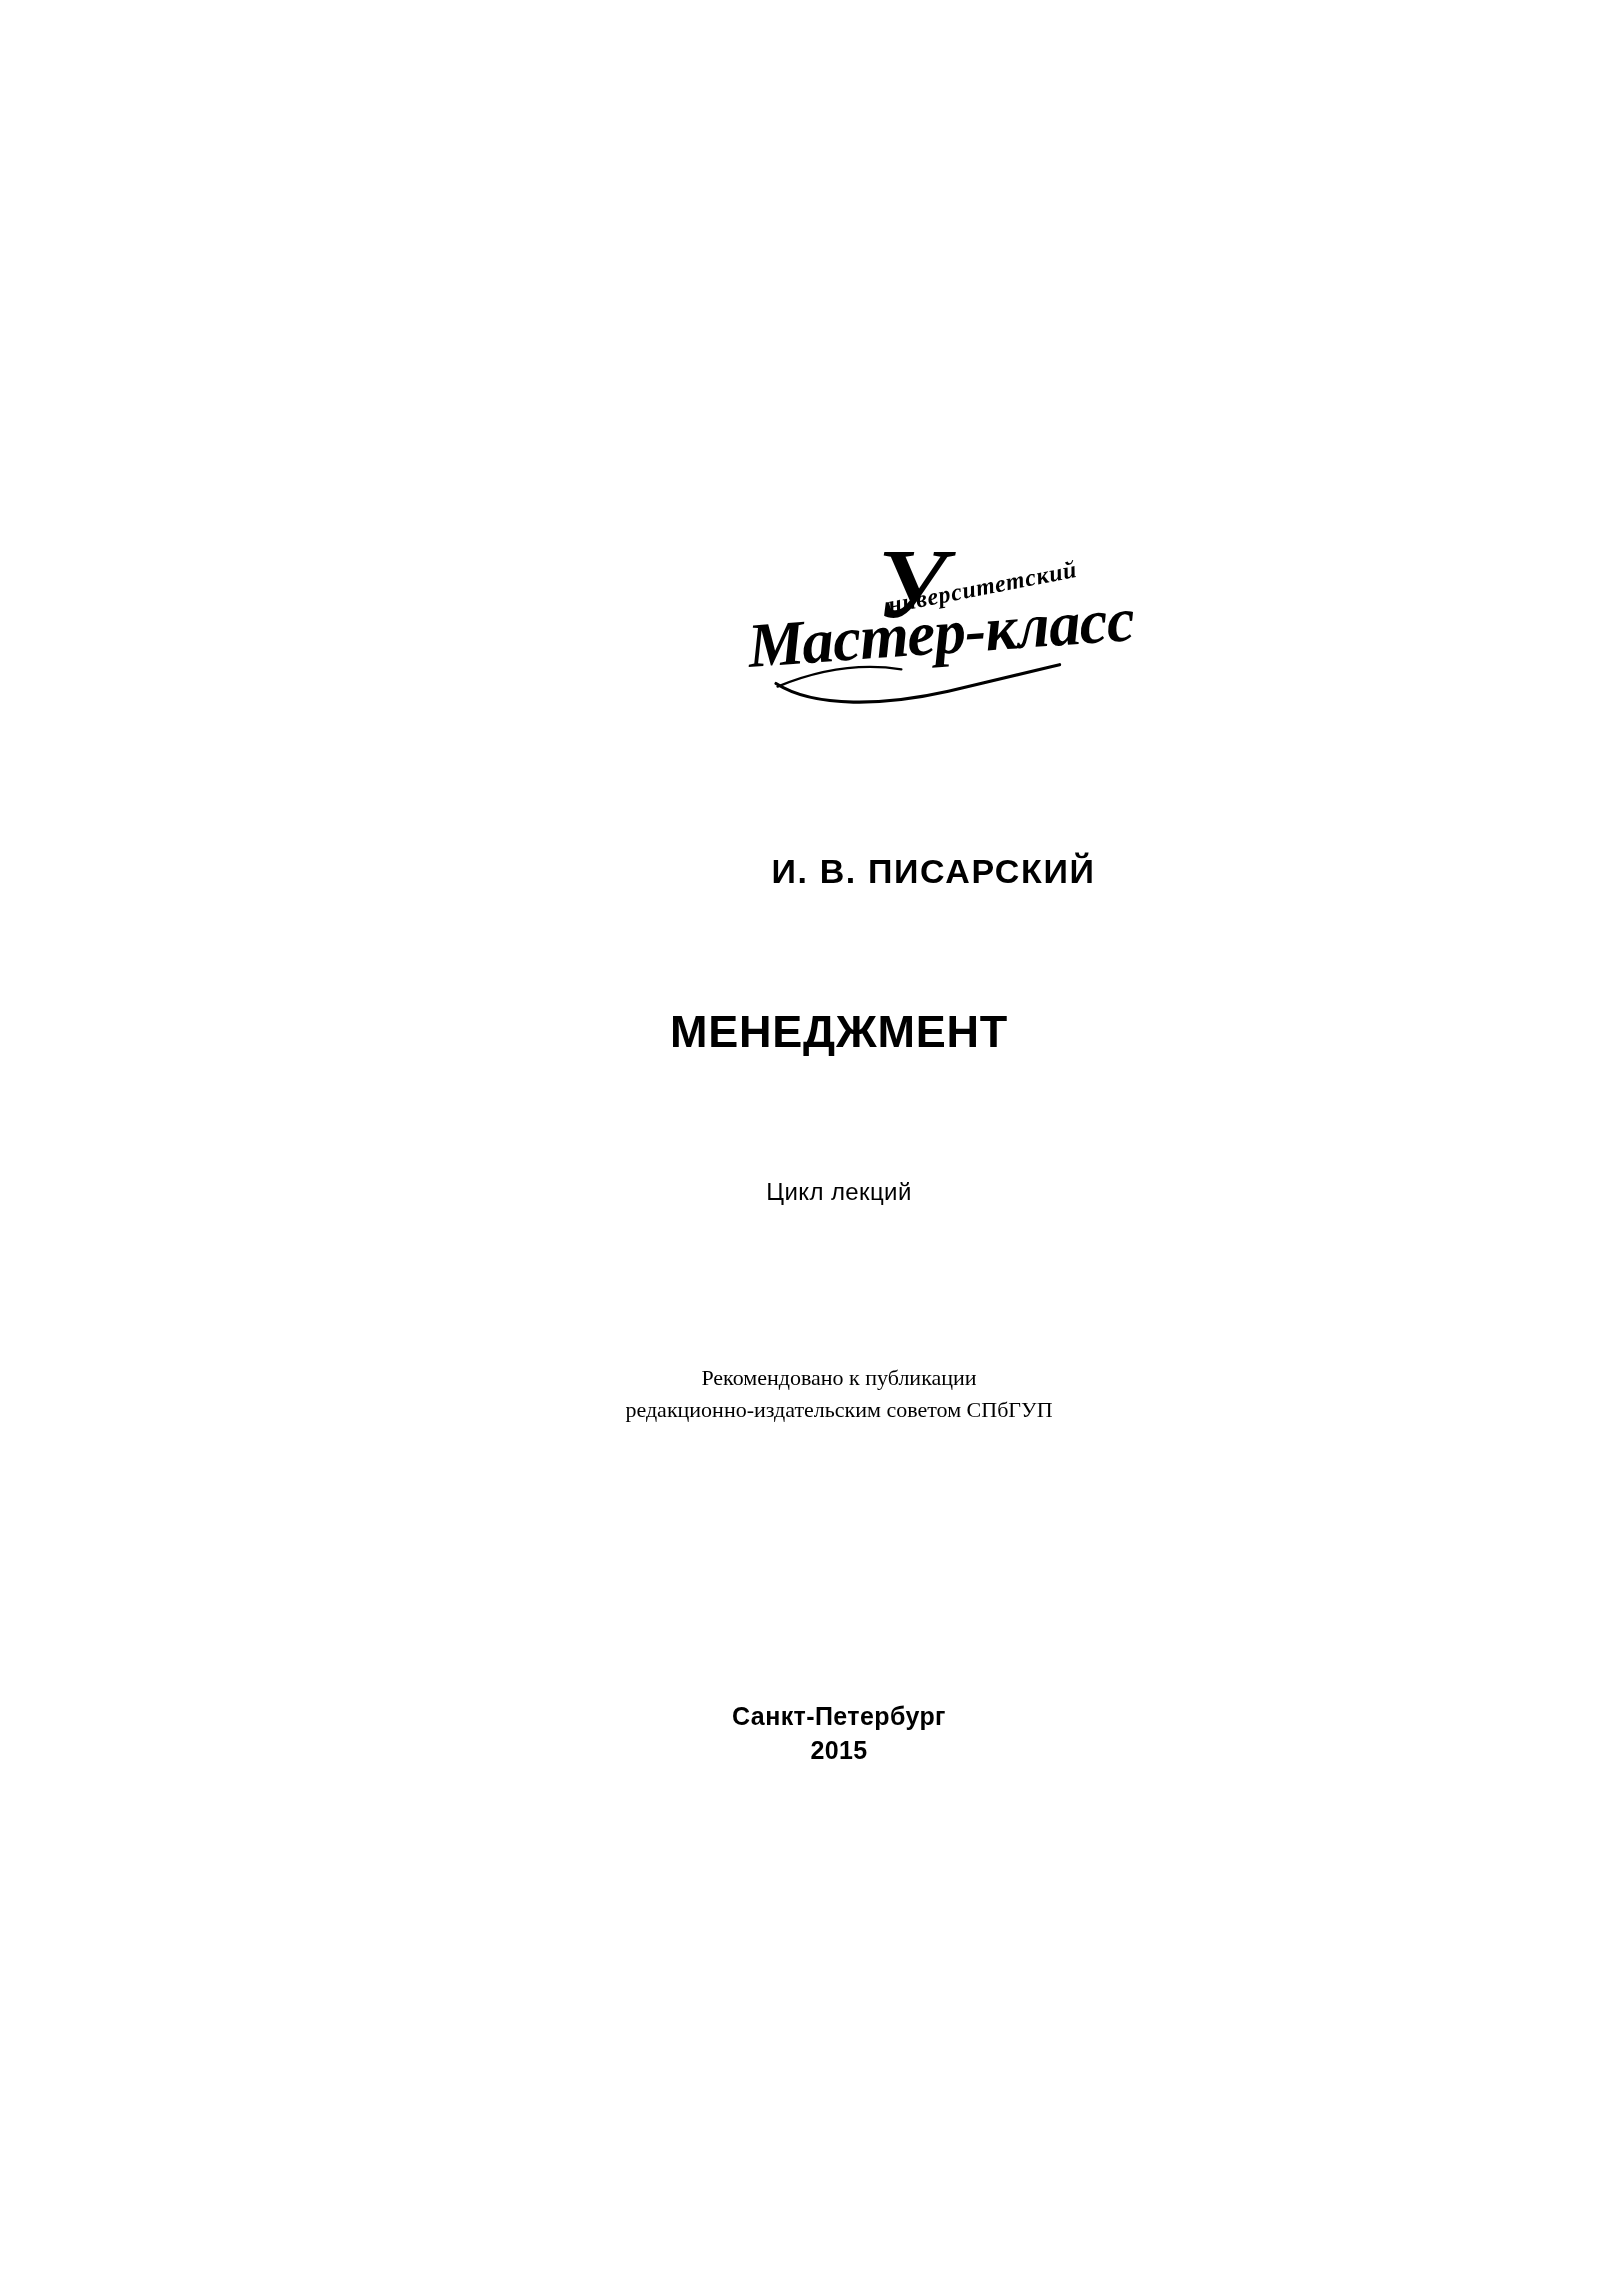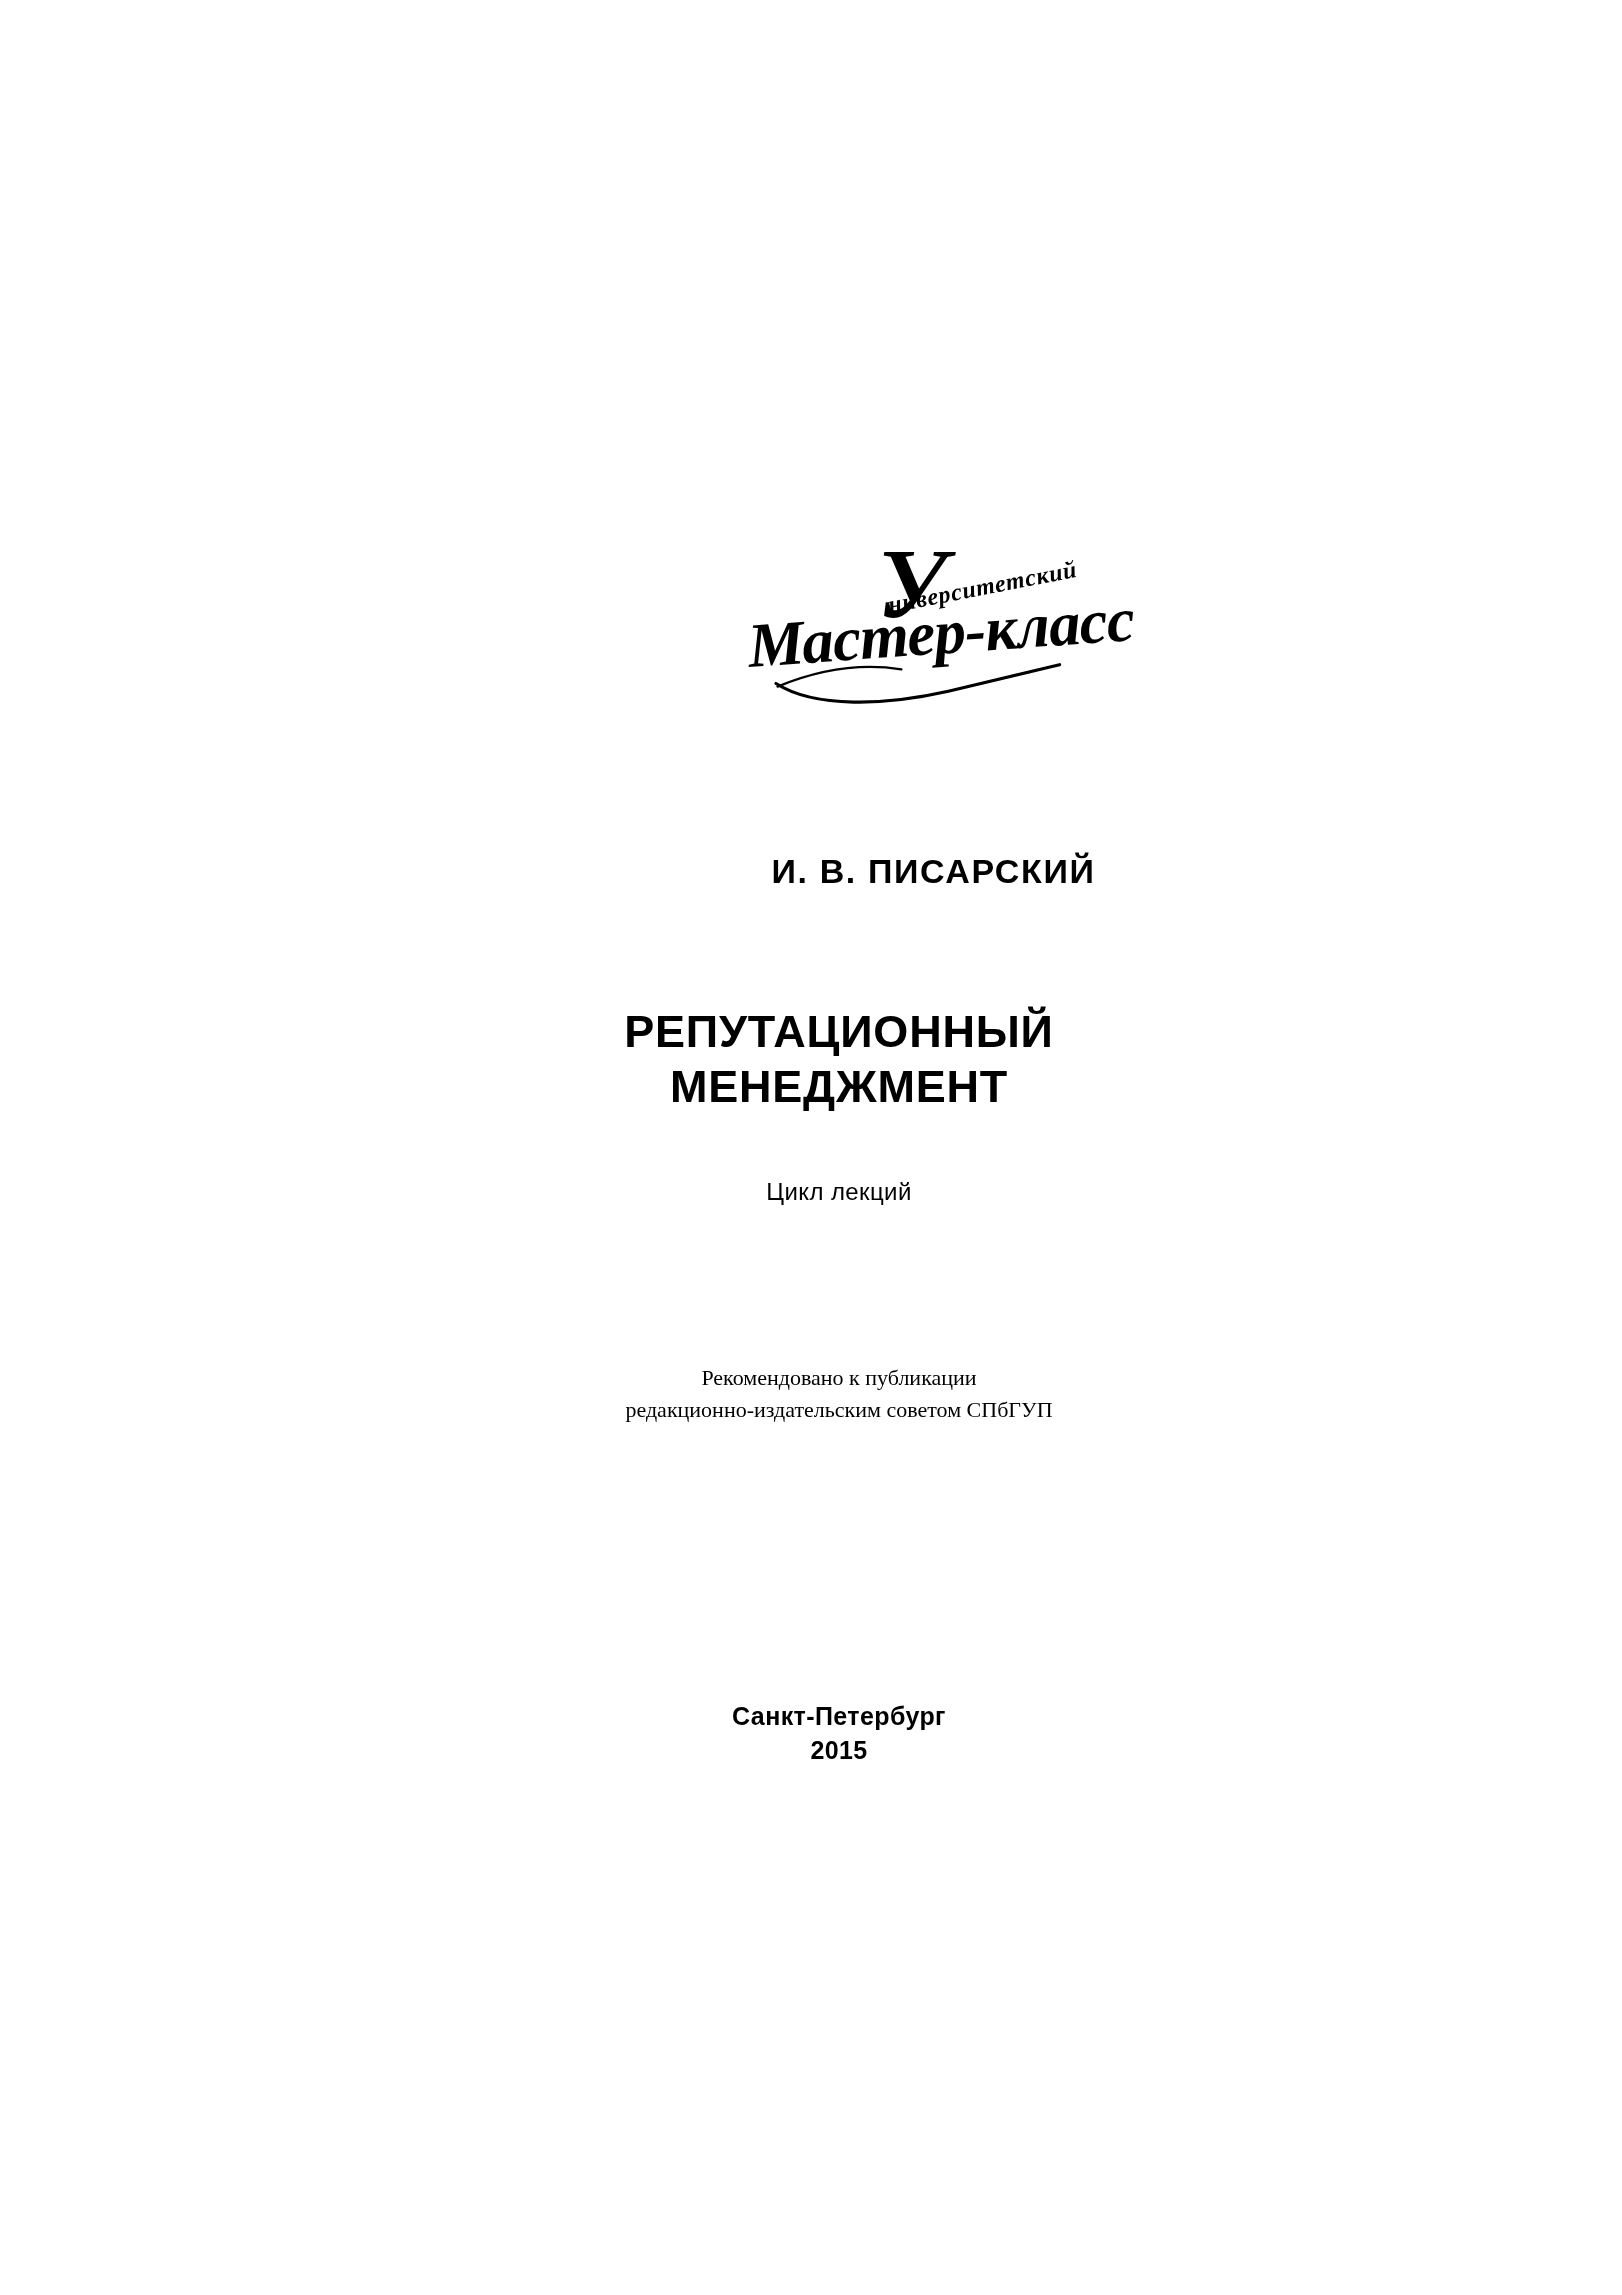--- a/index.html
+++ b/index.html
@@ -161,21 +161,20 @@
       <svg class="logo-swash" viewBox="0 0 380 60" xmlns="http://www.w3.org/2000/svg">
         <path d="M10,30 C60,62 150,58 230,40 C290,26 330,16 372,6" fill="none" stroke="#000000" stroke-width="4" stroke-linecap="round"></path>
         <path d="M12,34 C70,10 120,4 170,12" fill="none" stroke="#000000" stroke-width="3" stroke-linecap="round"></path>
       </svg>
     </div>
   </div>
 
   <div class="author">И. В. ПИСАРСКИЙ</div>
 
   <div class="title">
-    <span>РЕПУТАЦИОННЫЙ</span>
     <span class="line2">МЕНЕДЖМЕНТ</span>
   </div>
 
   <div class="subtitle">Цикл лекций</div>
 
   <div class="recommendation">
     <span class="rec-line">Рекомендовано к публикации</span>
     <span class="rec-line">редакционно-издательским советом СПбГУП</span>
   </div>
 

